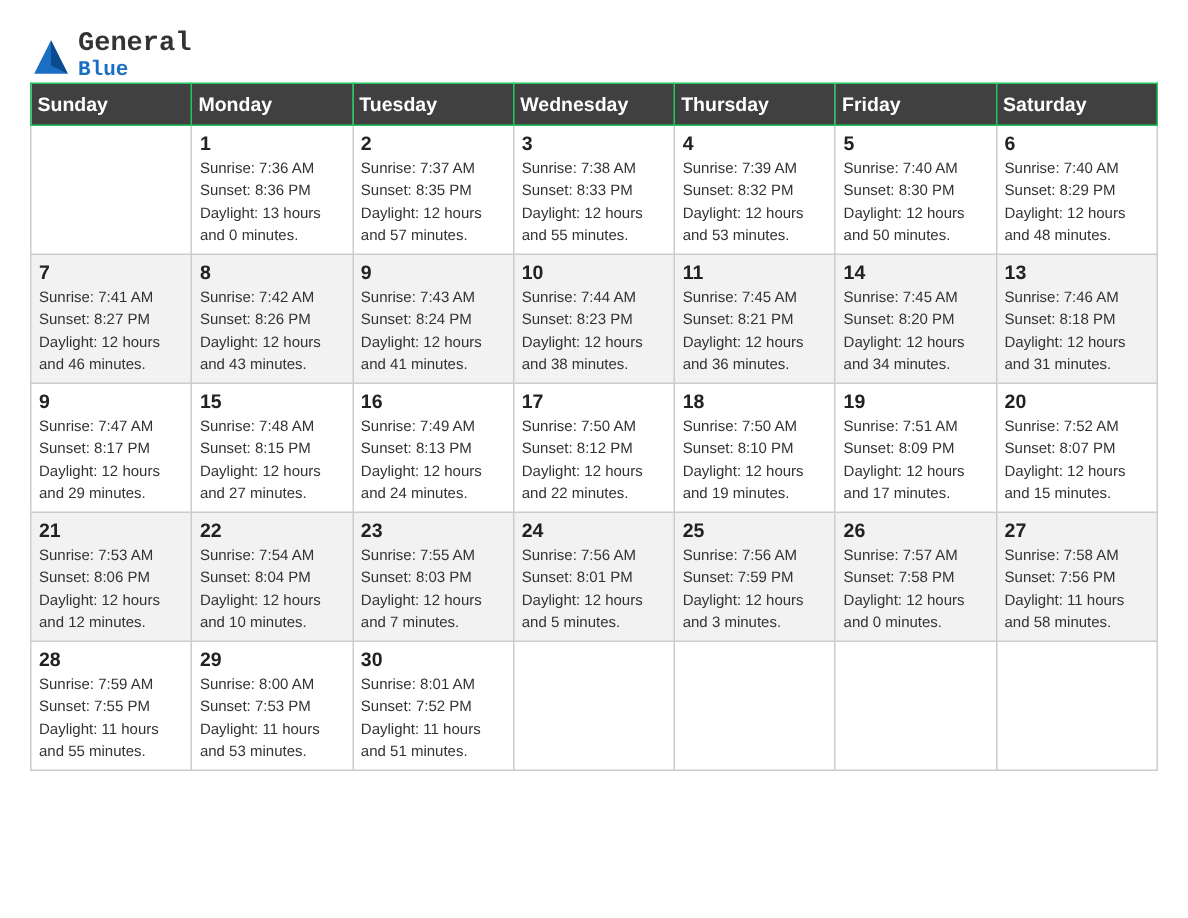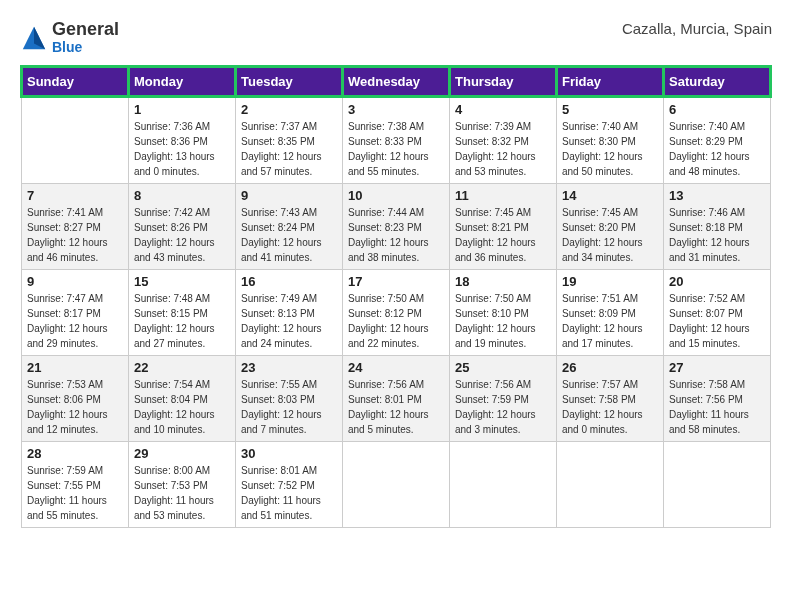--- a/index.html
+++ b/index.html
@@ -7,21 +7,21 @@
       font-family: Arial, sans-serif;
       background: #fff;
       width: 792px;
       min-height: 612px;
       padding: 20px;
     }
     .header {
       display: flex;
       justify-content: space-between;
       align-items: flex-start;
-      margin-bottom: 10px;
+      font-family: Liberation Mono, monospace;
     }
     .logo {
       display: flex;
       align-items: center;
       gap: 4px;
     }
     .logo-text {
       display: flex;
       flex-direction: column;
       line-height: 1.1;
@@ -51,27 +51,27 @@
     .location {
       font-size: 15px;
       color: #444;
     }
     .calendar {
       width: 100%;
       border-collapse: collapse;
       border: 1px solid #ccc;
     }
     .calendar th {
-      background: #4c1d95;
+      background: #404040;
       color: #fff;
       font-size: 13px;
       font-weight: bold;
       padding: 6px 4px;
       text-align: left;
-      border: 3px solid #22c55e;
+      border: 1px solid #22c55e;
     }
     .calendar td {
       border: 1px solid #ccc;
       vertical-align: top;
       padding: 4px 5px;
       width: calc(100% / 7);
       min-height: 90px;
       font-size: 10.5px;
       color: #333;
       background: #fff;
@@ -103,21 +103,20 @@
     <svg class="logo-icon" viewBox="0 0 40 40" xmlns="http://www.w3.org/2000/svg">
       <polygon points="20,4 36,36 4,36" fill="#1a6fc4"></polygon>
       <polygon points="20,4 36,36 20,28" fill="#0a4a8f"></polygon>
     </svg>
     <div class="logo-text">
       <span class="logo-general">General</span>
       <span class="logo-blue">Blue</span>
     </div>
   </div>
   <div class="title-block">
-    <div class="location">Cazalla, Murcia, Spain</div>
   </div>
 </div>
 
 <table class="calendar">
   <thead>
     <tr>
       <th>Sunday</th>
       <th>Monday</th>
       <th>Tuesday</th>
       <th>Wednesday</th>

